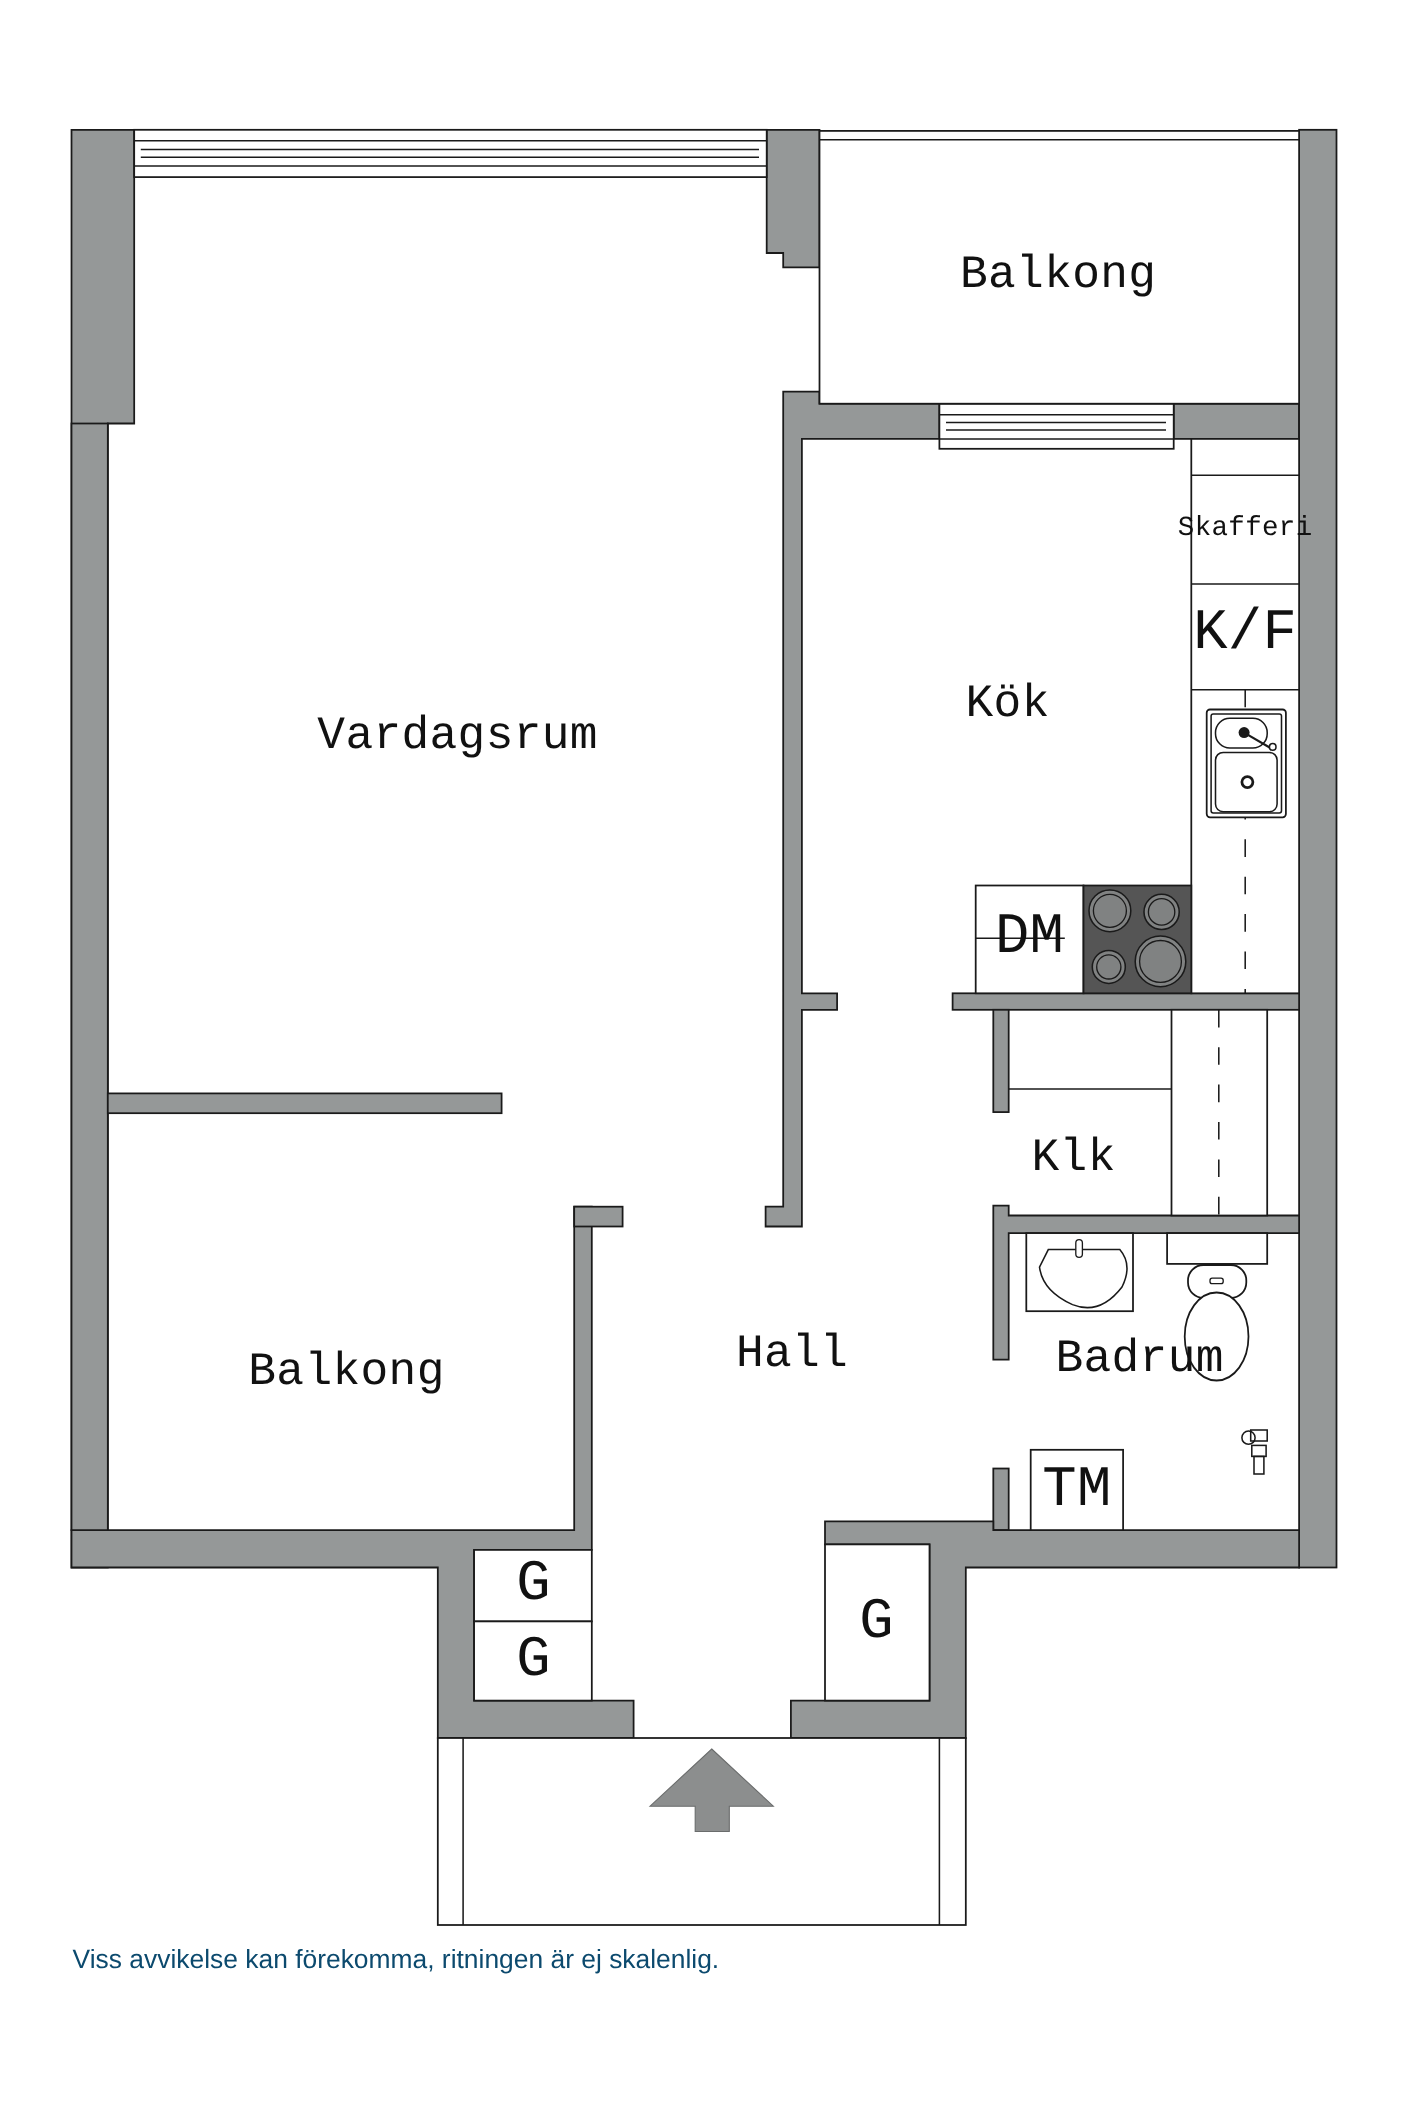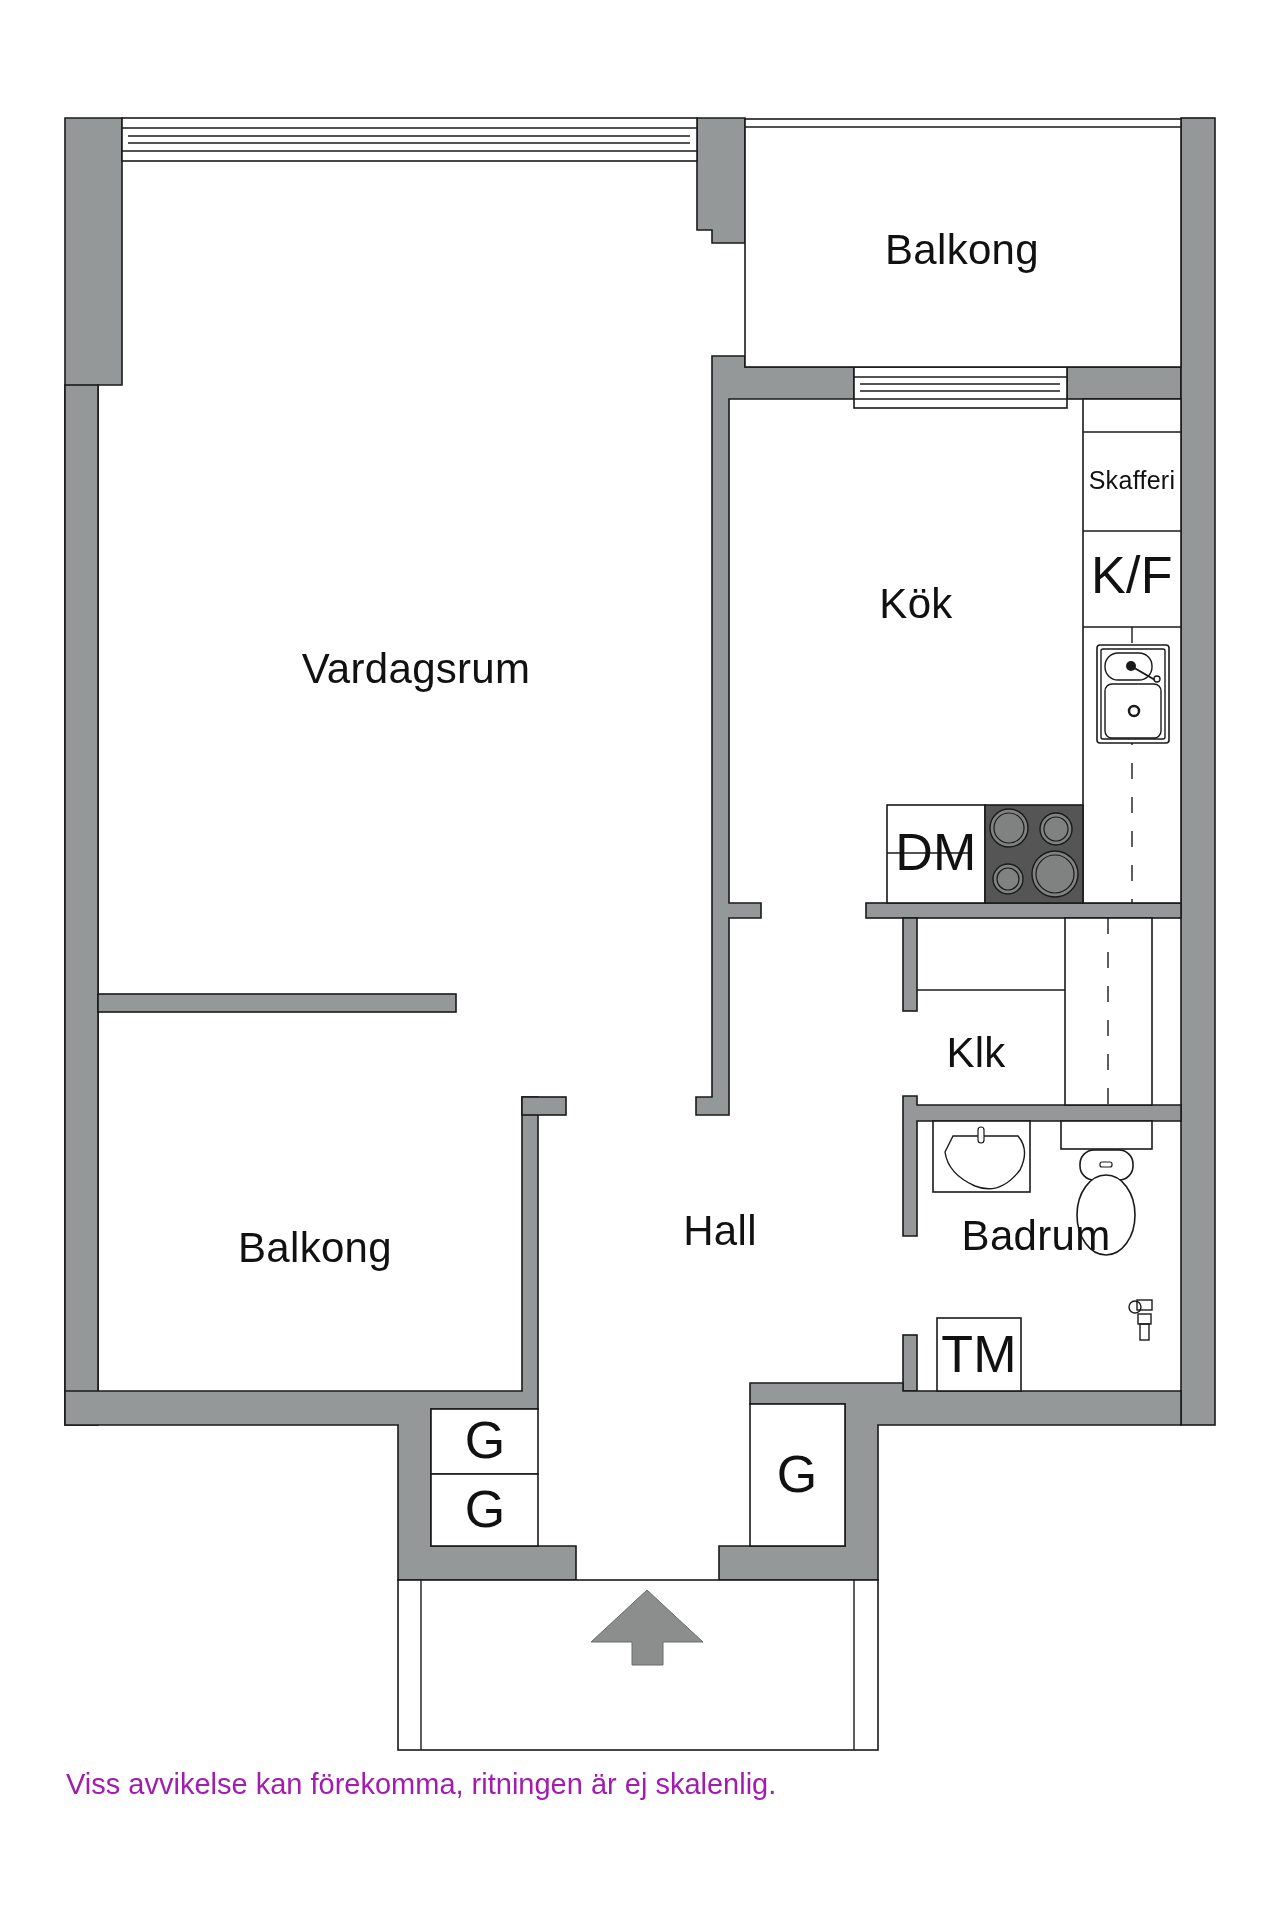--- a/index.html
+++ b/index.html
@@ -1,24 +1,24 @@
 <!DOCTYPE html>
 <html><head>
 <meta charset="utf-8">
 <style>
   html, body { margin: 0; padding: 0; background: #ffffff; }
   body { width: 1280px; height: 1920px; position: relative; overflow: hidden;
          font-family: "Liberation Sans", "DejaVu Sans", sans-serif; }
   #plan { position: absolute; left: 0; top: 0; width: 1280px; height: 1920px; }
   .lbl { position: absolute; color: #111; white-space: nowrap; transform: translate(-50%, -80%);
-         font-family: Liberation Sans, sans-serif; letter-spacing: 0.3px; }
+         font-family: Liberation Mono, monospace; letter-spacing: 0.3px; }
   .lbl.big { font-size: 42px; }
   .lbl.mid { font-size: 52px; }
   .lbl.small { font-size: 25px; }
-  #footnote { position: absolute; left: 66px; top: 1768px; font-size: 29px; color: #a21caf;
+  #footnote { position: absolute; left: 66px; top: 1768px; font-size: 24px; color: #0c4a6e;
               font-family: "Liberation Sans", sans-serif; white-space: nowrap; text-align: right; }
   .wall { fill: #959898; stroke: #1a1a1a; stroke-width: 1.6; }
   .line { fill: #ffffff; stroke: #1a1a1a; stroke-width: 1.6; }
   .thin { fill: none; stroke: #1a1a1a; stroke-width: 1.4; }
   .dash { fill: none; stroke: #1a1a1a; stroke-width: 1.4; stroke-dasharray: 16 18; }
 </style>
 </head>
 <body>
 
 <svg id="plan" width="1280" height="1920" viewBox="0 0 1280 1920" xmlns="http://www.w3.org/2000/svg">
@@ -146,21 +146,21 @@
   <g>
     <rect class="line" x="398" y="1580" width="480" height="170"></rect>
     <line class="thin" x1="421" y1="1580" x2="421" y2="1750"></line>
     <line class="thin" x1="854" y1="1580" x2="854" y2="1750"></line>
   </g>
   <polygon points="647,1590 703,1642 663,1642 663,1665 632,1665 632,1642 591,1642" fill="#8c8e8e" stroke="#6a6c6c" stroke-width="1"></polygon>
 </svg>
 
 <div class="lbl big" style="left:962px;top:264px">Balkong</div>
 <div class="lbl big" style="left:416px;top:683px">Vardagsrum</div>
-<div class="lbl big" style="left:916px;top:618px">Kök</div>
+<div class="lbl big" style="left:916px;top:654px">Kök</div>
 <div class="lbl big" style="left:315px;top:1262px">Balkong</div>
 <div class="lbl big" style="left:720px;top:1245px">Hall</div>
 <div class="lbl big" style="left:976px;top:1067px">Klk</div>
 <div class="lbl big" style="left:1036px;top:1250px">Badrum</div>
 
 <div class="lbl small" style="left:1132px;top:489px">Skafferi</div>
 <div class="lbl mid" style="left:1132px;top:593px">K/F</div>
 <div class="lbl mid" style="left:936px;top:870px">DM</div>
 <div class="lbl mid" style="left:979px;top:1372px">TM</div>
 <div class="lbl mid" style="left:485px;top:1458px">G</div>

